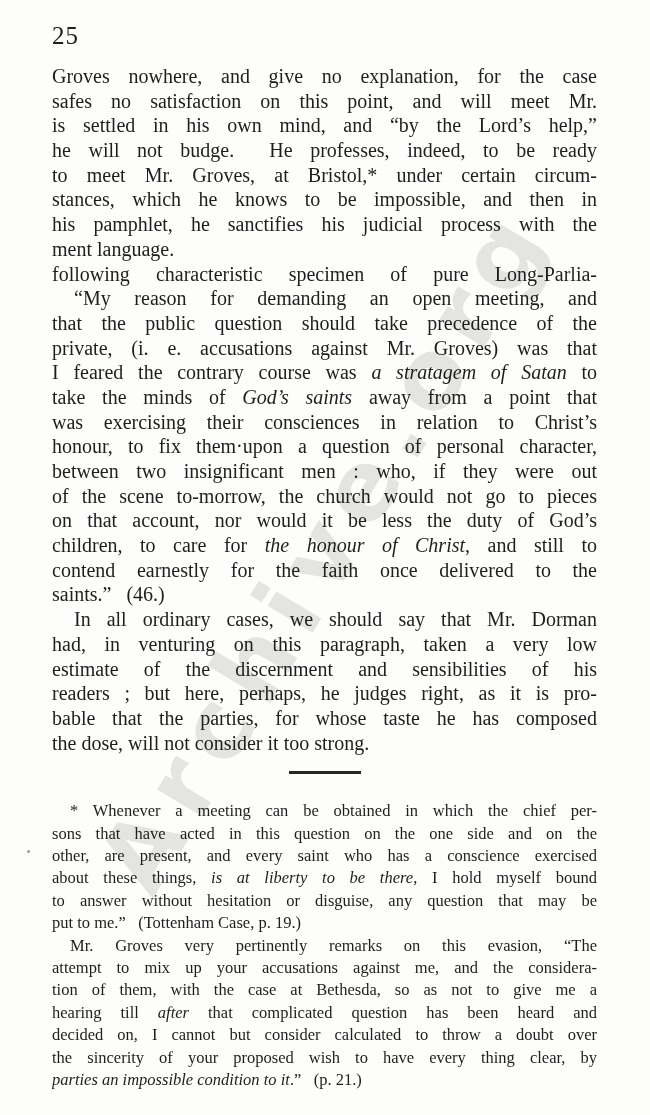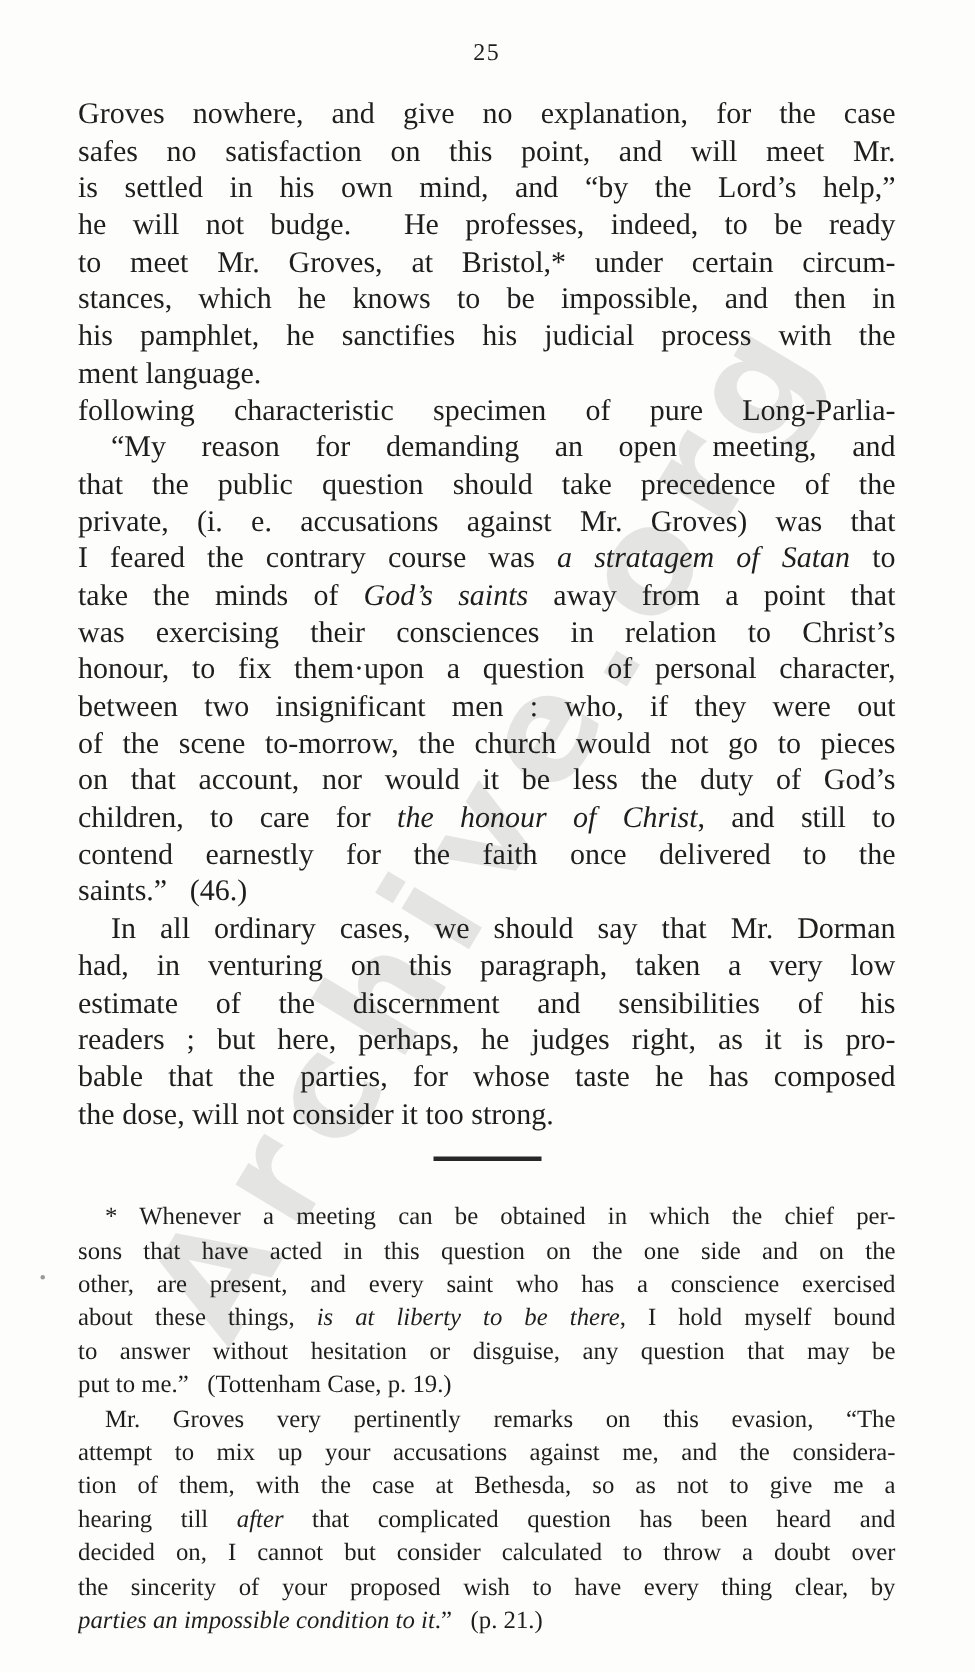--- a/index.html
+++ b/index.html
@@ -21,22 +21,22 @@
     font-family:"DejaVu Sans",sans-serif;
     font-weight:bold;
     font-size:96px;
     letter-spacing:14px;
     white-space:nowrap;
     transform:rotate(-59deg);
     pointer-events:none;
     user-select:none;
   }
   .pagenum{
-    text-align:center;
-    font-size:16px;
+    text-align:left;
+    font-size:25px;
     letter-spacing:1px;
     height:24px;
     line-height:24px;
     position:relative;z-index:2;
   }
   .textblock{position:relative;z-index:2;}
   .main{margin-top:16px;font-size:20px;}
   .main .line{line-height:24.7px;height:24.7px;}
   .main .ind{display:inline-block;width:22px;}
   .footnote{margin-top:26px;font-size:16.5px;}

